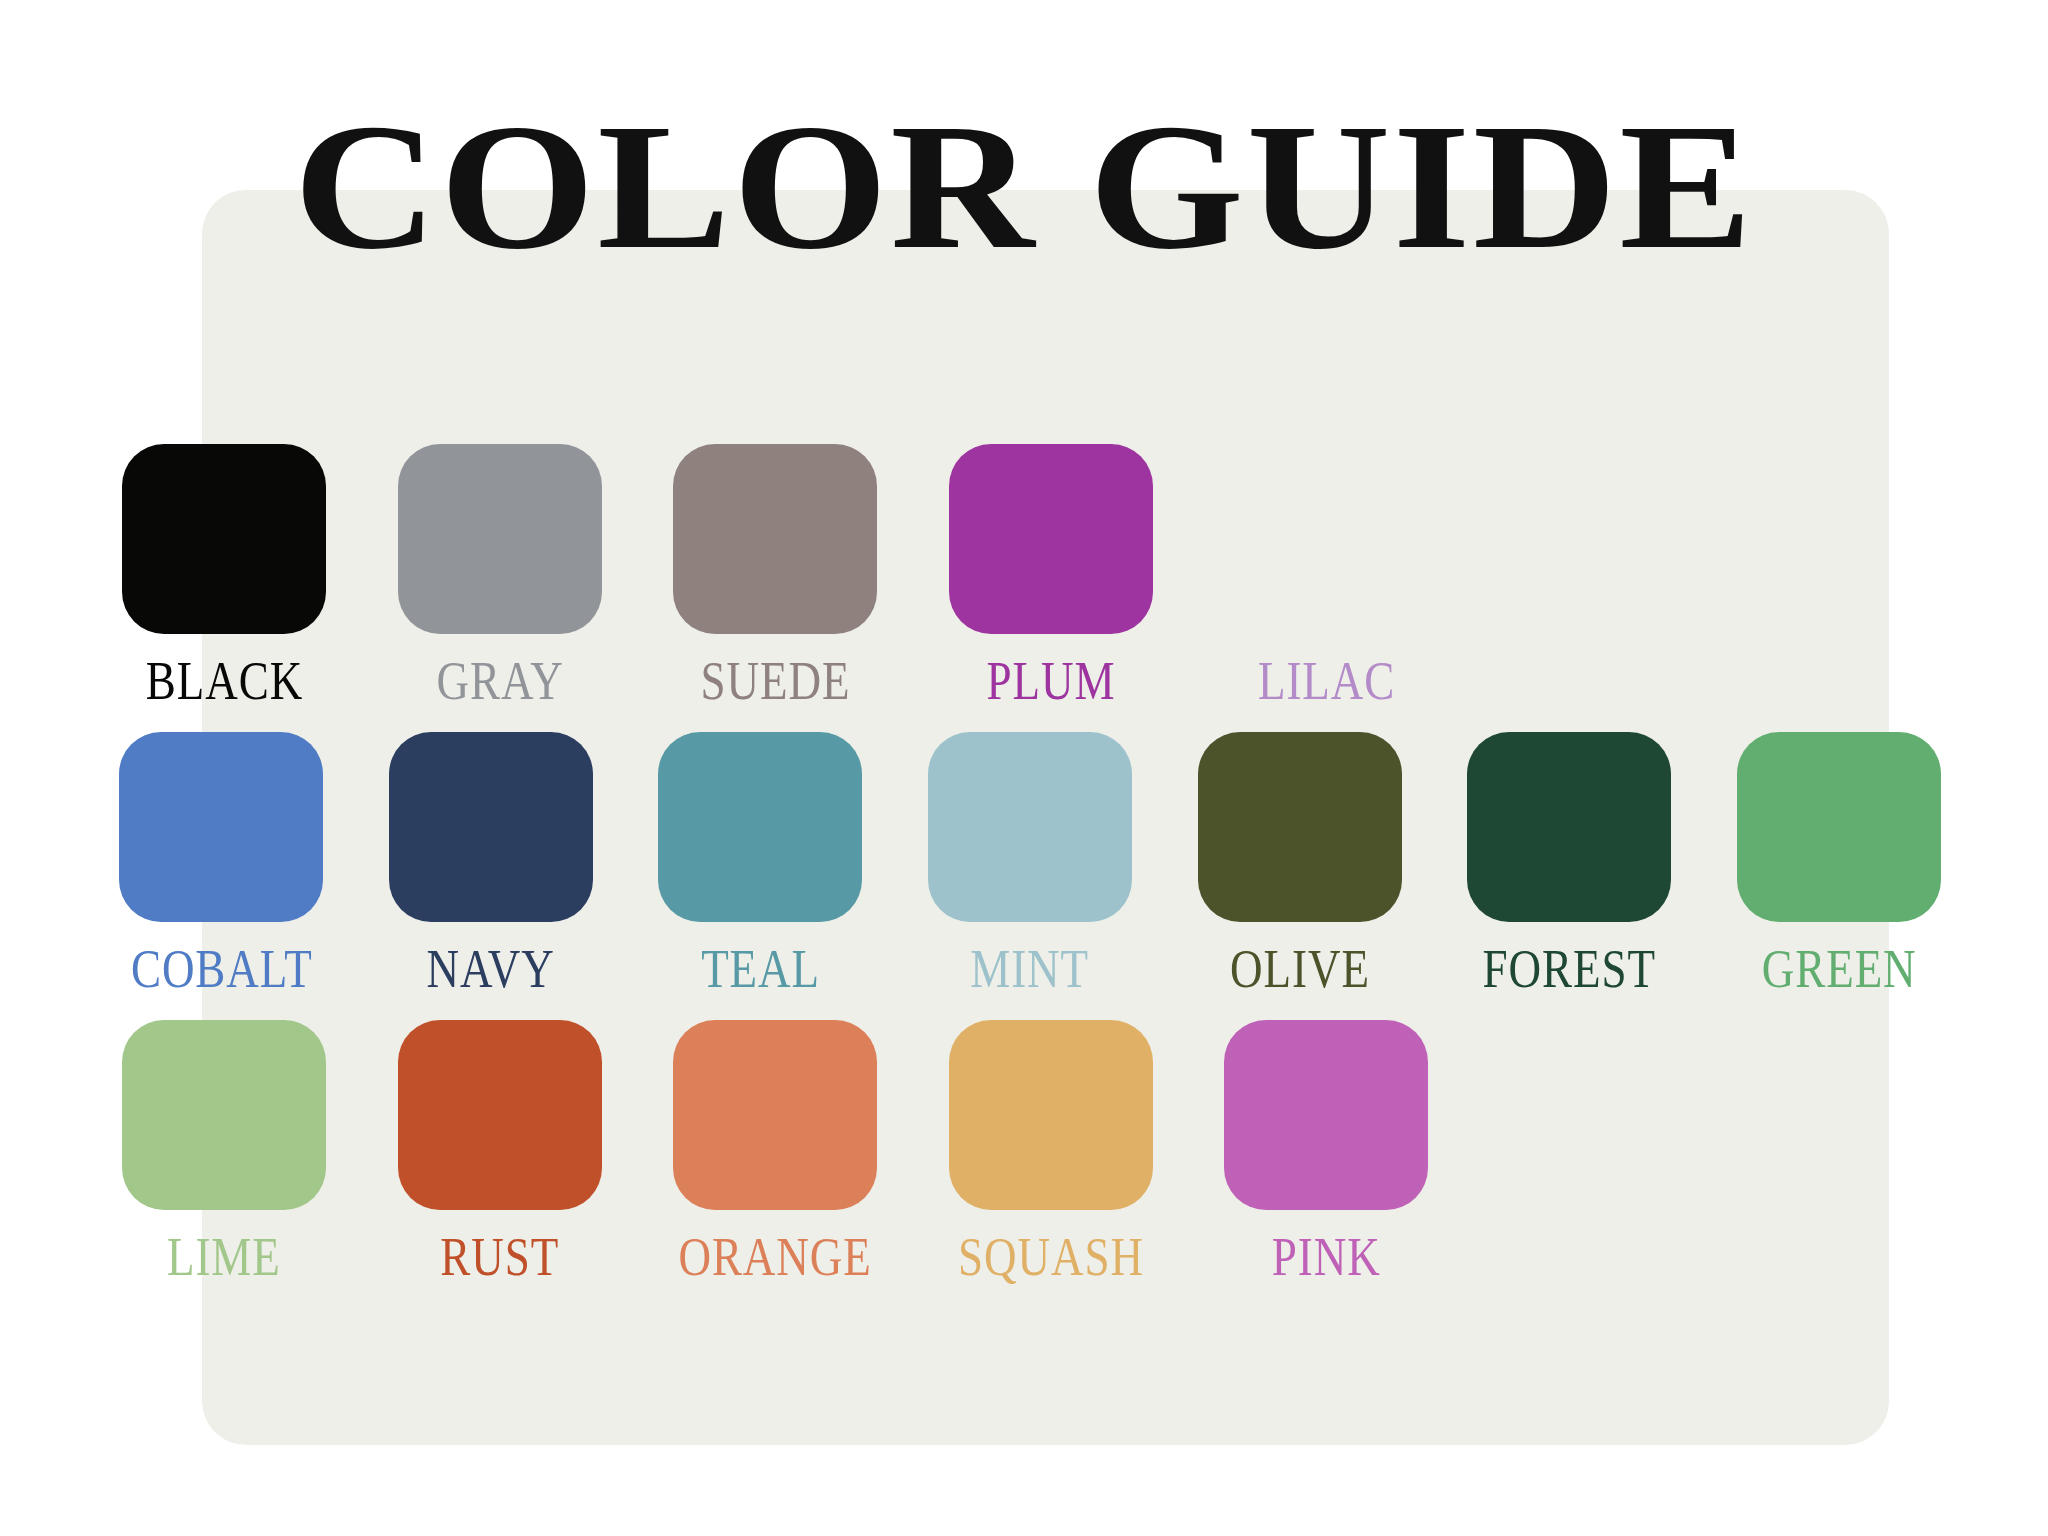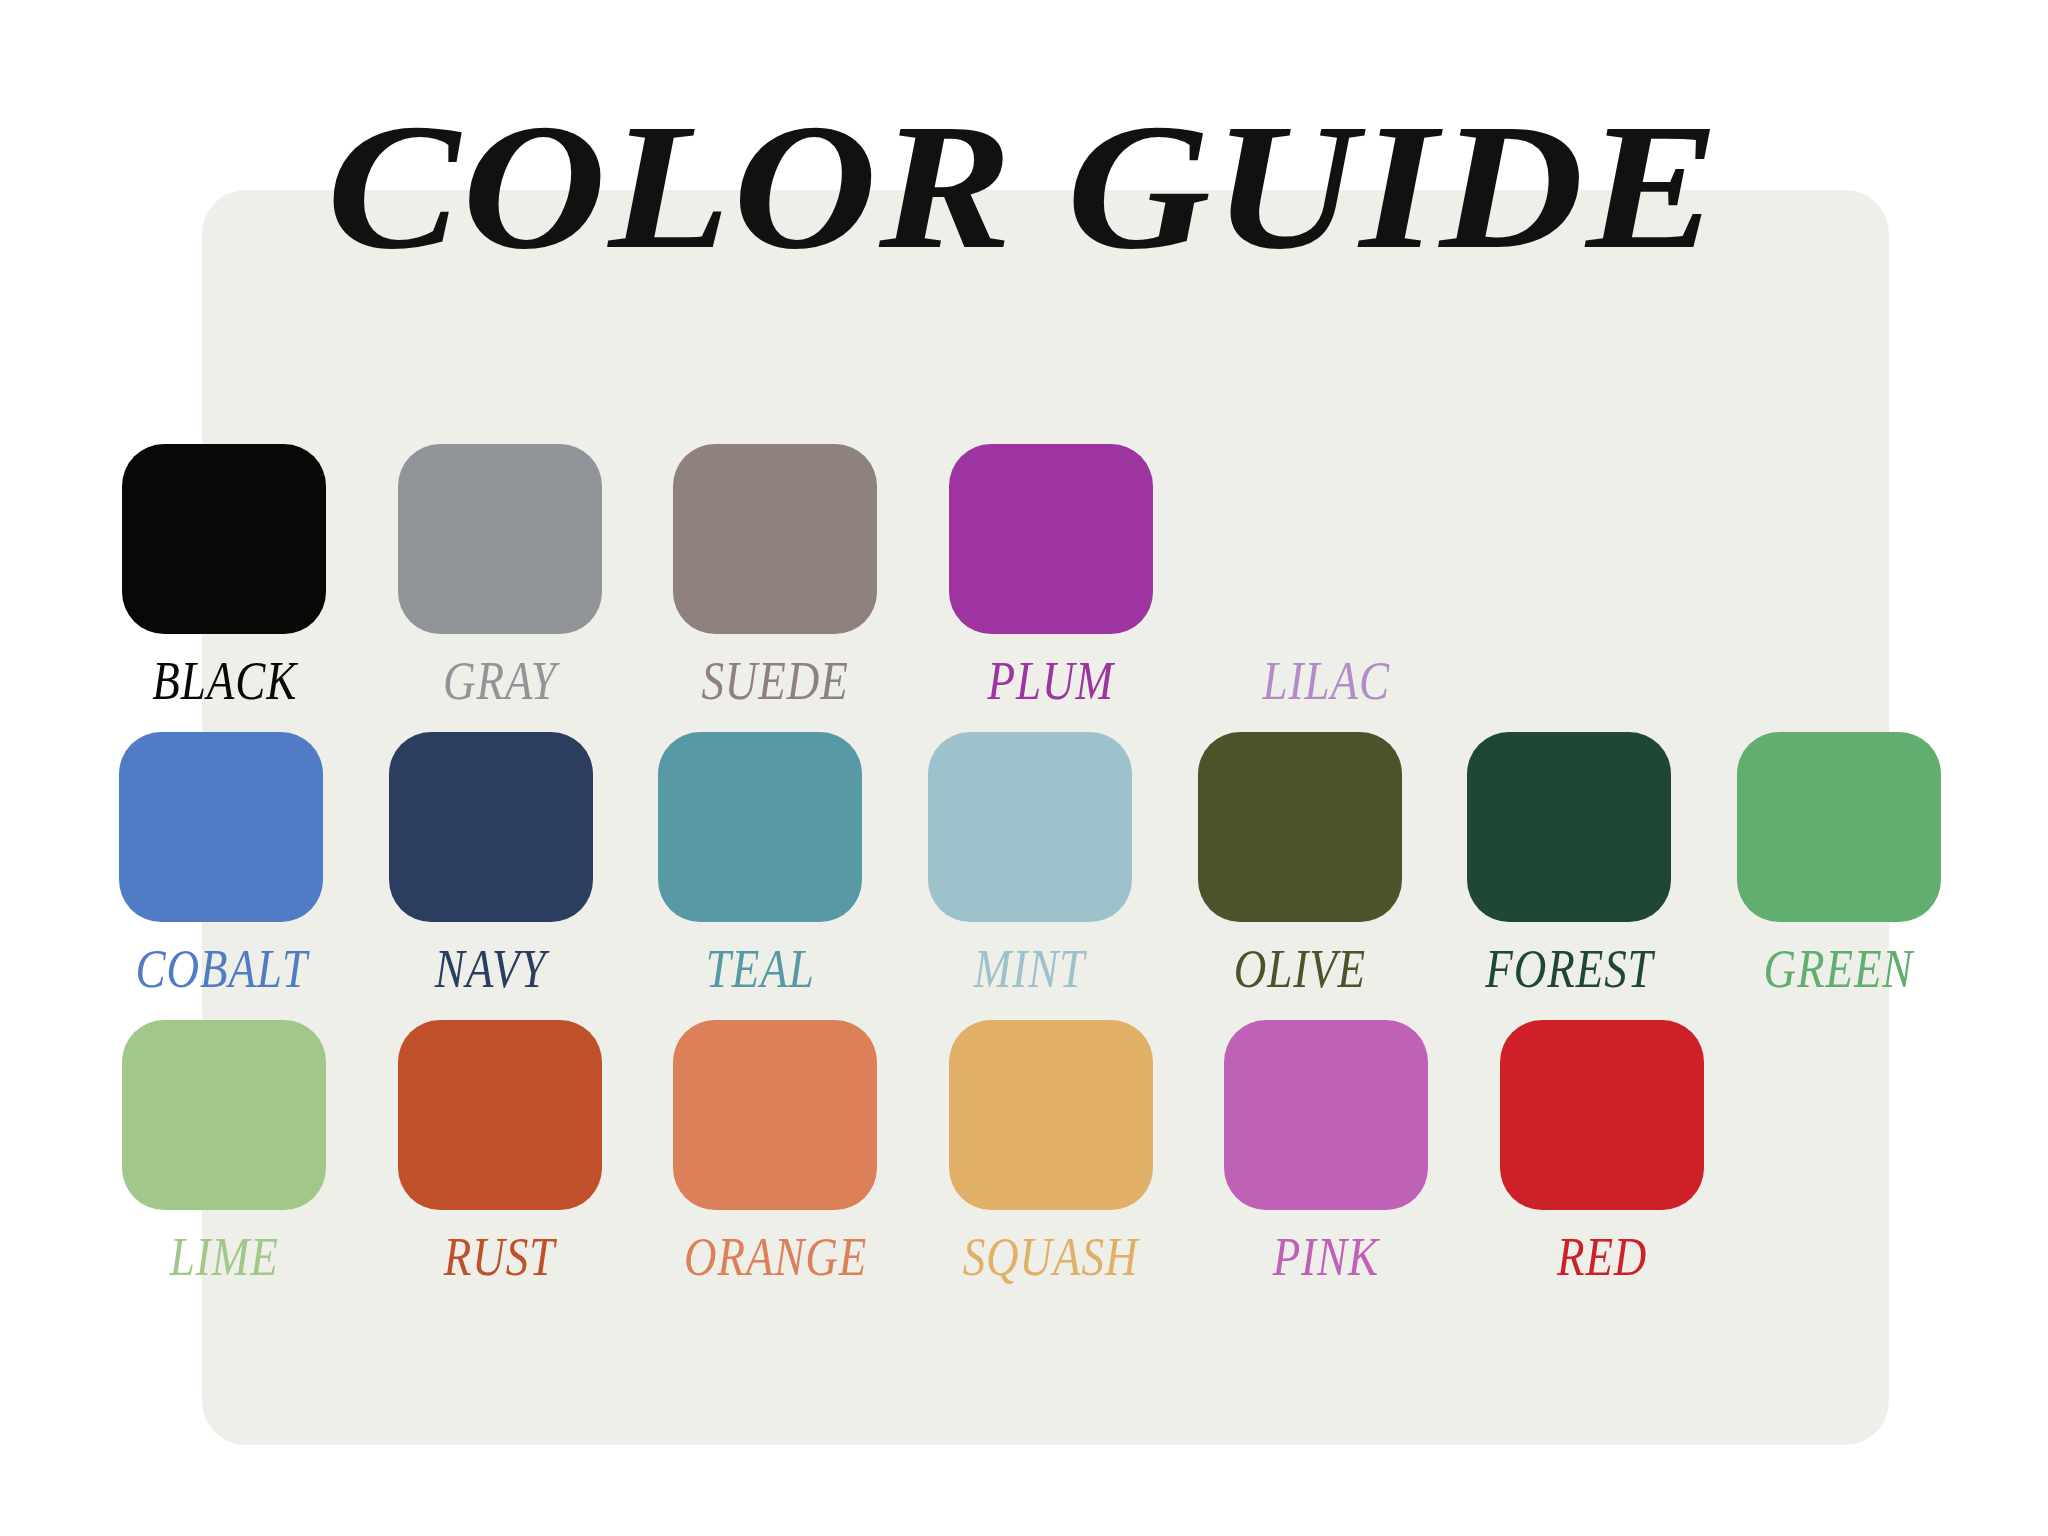--- a/index.html
+++ b/index.html
@@ -89,21 +89,21 @@
     font-size: 49px;
     line-height: 1;
     letter-spacing: 1px;
     transform: scaleX(0.92) scaleY(1.12);
     white-space: nowrap;
   }
 </style>
 </head>
 <body>
 
-<div id="poster" style="background: rgb(255, 255, 255); font-style: italic;">
+<div id="poster" style="background: rgb(255, 255, 255);">
 
   <div id="card" style="background: rgb(238, 239, 233);"></div>
 
   <div id="title" style="color: rgb(17, 17, 17);">COLOR GUIDE</div>
 
   <div id="grid">
 
     <div class="row">
       <div class="cell">
         <div class="swatch" style="background-color: rgb(8, 8, 7);"></div>
@@ -172,20 +172,16 @@
         <div class="swatch-label" style="color: rgb(220, 128, 89);">ORANGE</div>
       </div>
       <div class="cell">
         <div class="swatch" style="background-color: rgb(224, 176, 102);"></div>
         <div class="swatch-label" style="color: rgb(224, 176, 102);">SQUASH</div>
       </div>
       <div class="cell">
         <div class="swatch" style="background-color: rgb(192, 97, 184);"></div>
         <div class="swatch-label" style="color: rgb(192, 97, 184);">PINK</div>
       </div>
-      <div class="cell">
-        <div class="swatch" style="background-color: rgb(206, 32, 41);"></div>
-        <div class="swatch-label" style="color: rgb(206, 32, 41);">RED</div>
-      </div>
     </div>
 
   </div>
 </div>
 
 </body></html>

